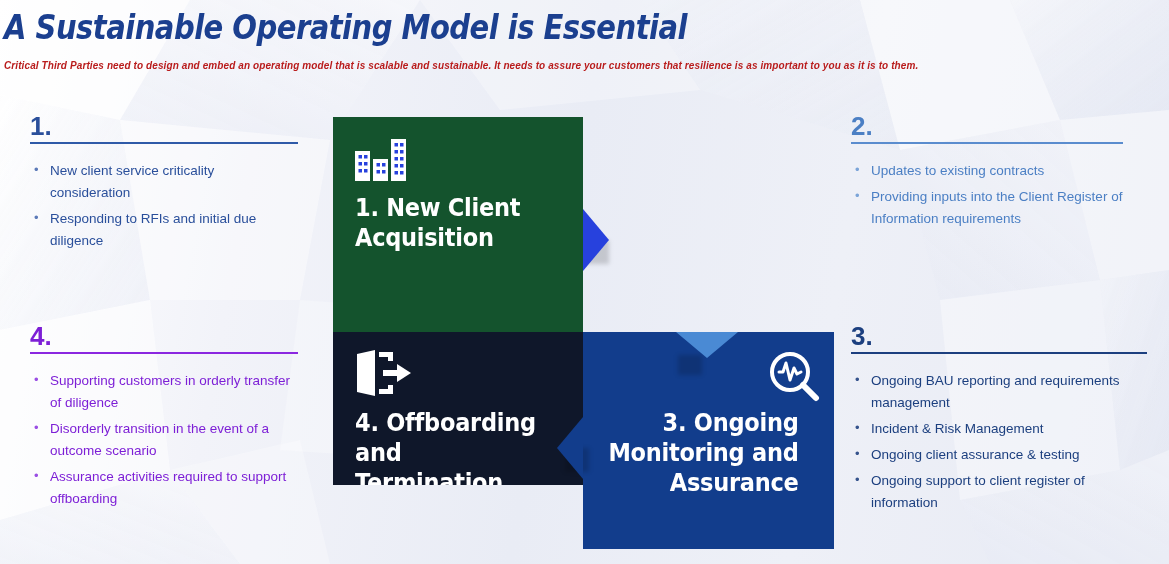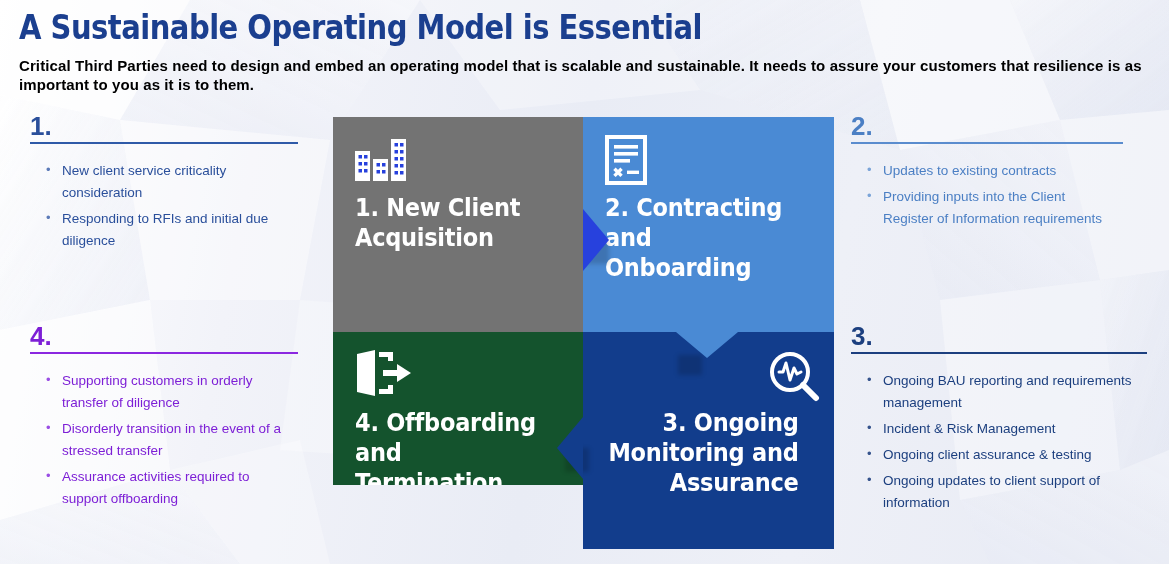--- a/index.html
+++ b/index.html
@@ -24,64 +24,65 @@
     background:
       linear-gradient(100deg, #ffffff 0%, #f2f3f9 22%, #e9ecf5 48%, #eef0f7 70%, #e7eaf4 100%);
   }
   .poly {
     position: absolute;
     pointer-events: none;
   }
   
   #header {
     position: absolute;
-    left: 19px;
+    left: 4px;
     top: 8px;
     width: 1150px;
+    font-style: italic;
   }
   #title {
     font-family: "DejaVu Sans", sans-serif;
     font-weight: bold;
     font-size: 33px;
     line-height: 40px;
     letter-spacing: -0.6px;
     color: #1b3f8f;
     transform: scaleX(0.88);
     transform-origin: left center;
     white-space: nowrap;
   }
   #subtitle {
     margin-top: 8px;
     width: 1148px;
     font-family: "Liberation Sans", sans-serif;
     font-weight: bold;
-    font-size: 15px;
+    font-size: 10px;
     line-height: 19px;
-    color: #000000;
+    color: #b91c1c;
     letter-spacing: 0.1px;
   }
   
   .side-section {
     position: absolute;
   }
   .sec-num {
     font-family: "Liberation Sans", sans-serif;
     font-weight: bold;
     font-size: 26px;
     line-height: 28px;
     margin-bottom: 2px;
   }
   .sec-rule {
     height: 2px;
     width: 100%;
     margin-bottom: 16px;
   }
   ul.bullets {
     list-style: none;
-    margin: 12px;
+    margin: 0;
     padding: 0;
   }
   ul.bullets li {
     position: relative;
     padding-left: 20px;
     font-size: 13.5px;
     line-height: 22px;
     margin-bottom: 4px;
   }
   ul.bullets li:before {
@@ -120,24 +121,24 @@
     top: 117px;
     width: 501px;
     height: 432px;
   }
   .quad {
     position: absolute;
     width: 250px;
     height: 215px;
     overflow: hidden;
   }
-  #q1 { left: 0;   top: 0;   background: #737373; }
+  #q1 { left: 0;   top: 0;   background: #14532d; }
   #q2 { left: 250px; top: 0; width: 251px; background: #4a8ad4; }
   #q3 { left: 250px; top: 215px; width: 251px; height: 217px; background: #123d8c; text-align: right; }
-  #q4 { left: 0;   top: 215px; height: 153px; background: #14532d; }
+  #q4 { left: 0;   top: 215px; height: 153px; background: #0f172a; }
 
   .quad-inner {
     position: absolute;
     left: 22px;
     top: 18px;
     right: 14px;
   }
   .quad-icon {
     height: 48px;
     margin-bottom: 10px;
@@ -238,42 +239,42 @@
       <li>New client service criticality consideration</li>
       <li>Responding to RFIs and initial due diligence</li>
     </ul>
   </div>
 
   <div id="sec4" class="side-section theme-4">
     <div class="sec-num">4.</div>
     <div class="sec-rule"></div>
     <ul class="bullets">
       <li>Supporting customers in orderly transfer of diligence</li>
-      <li>Disorderly transition in the event of a stressed transfer</li>
+      <li>Disorderly transition in the event of a outcome scenario</li>
       <li>Assurance activities required to support offboarding</li>
     </ul>
   </div>
 
   <div id="sec2" class="side-section theme-2">
     <div class="sec-num">2.</div>
     <div class="sec-rule"></div>
     <ul class="bullets">
       <li>Updates to existing contracts</li>
       <li>Providing inputs into the Client Register of Information requirements</li>
     </ul>
   </div>
 
   <div id="sec3" class="side-section theme-3">
     <div class="sec-num">3.</div>
     <div class="sec-rule"></div>
     <ul class="bullets">
       <li>Ongoing BAU reporting and requirements management</li>
       <li>Incident &amp; Risk Management</li>
       <li>Ongoing client assurance &amp; testing</li>
-      <li>Ongoing updates to client support of information</li>
+      <li>Ongoing support to client register of information</li>
     </ul>
   </div>
 
   <div id="matrix">
 
     <div class="quad" id="q1">
       <div class="quad-inner">
         <div class="quad-icon">
           <svg width="56" height="46" viewBox="0 0 56 46" fill="#ffffff">
             <rect x="0" y="16" width="15" height="30"></rect>
@@ -300,38 +301,20 @@
                 <rect x="45" y="29" width="3.5" height="3.5"></rect>
               <rect x="39.5" y="36" width="3.5" height="3.5"></rect>
                 <rect x="45" y="36" width="3.5" height="3.5"></rect>
             </g>
           </svg>
         </div>
         <div class="quad-label">1. New Client Acquisition</div>
       </div>
     </div>
 
-    <div class="quad" id="q2">
-      <div class="quad-inner">
-        <div class="quad-icon">
-          <svg width="42" height="50" viewBox="0 0 42 50">
-            <rect x="2" y="2" width="38" height="46" fill="none" stroke="#ffffff" stroke-width="4"></rect>
-            <rect x="9" y="10" width="24" height="3.6" fill="#ffffff"></rect>
-            <rect x="9" y="17" width="24" height="3.6" fill="#ffffff"></rect>
-            <rect x="9" y="24" width="16" height="3.6" fill="#ffffff"></rect>
-            <g fill="#ffffff">
-              <rect x="8" y="35.6" width="10" height="3.4" transform="rotate(45 13 37.3)"></rect>
-              <rect x="8" y="35.6" width="10" height="3.4" transform="rotate(-45 13 37.3)"></rect>
-            </g>
-            <rect x="22" y="35.6" width="12" height="3.4" fill="#ffffff"></rect>
-          </svg>
-        </div>
-        <div class="quad-label">2. Contracting and Onboarding</div>
-      </div>
-    </div>
 
     <div class="quad" id="q3">
       <div class="quad-inner">
         <div class="quad-icon">
           <svg width="52" height="52" viewBox="0 0 52 52">
             <circle cx="22" cy="22" r="18" fill="none" stroke="#ffffff" stroke-width="4"></circle>
             <polyline points="11,22 15,22 18,13 22,30 26,18 29,24 33,22" fill="none" stroke="#ffffff" stroke-width="3" stroke-linecap="round" stroke-linejoin="round"></polyline>
             <line x1="35" y1="35" x2="48" y2="48" stroke="#ffffff" stroke-width="6" stroke-linecap="round"></line>
           </svg>
         </div>

